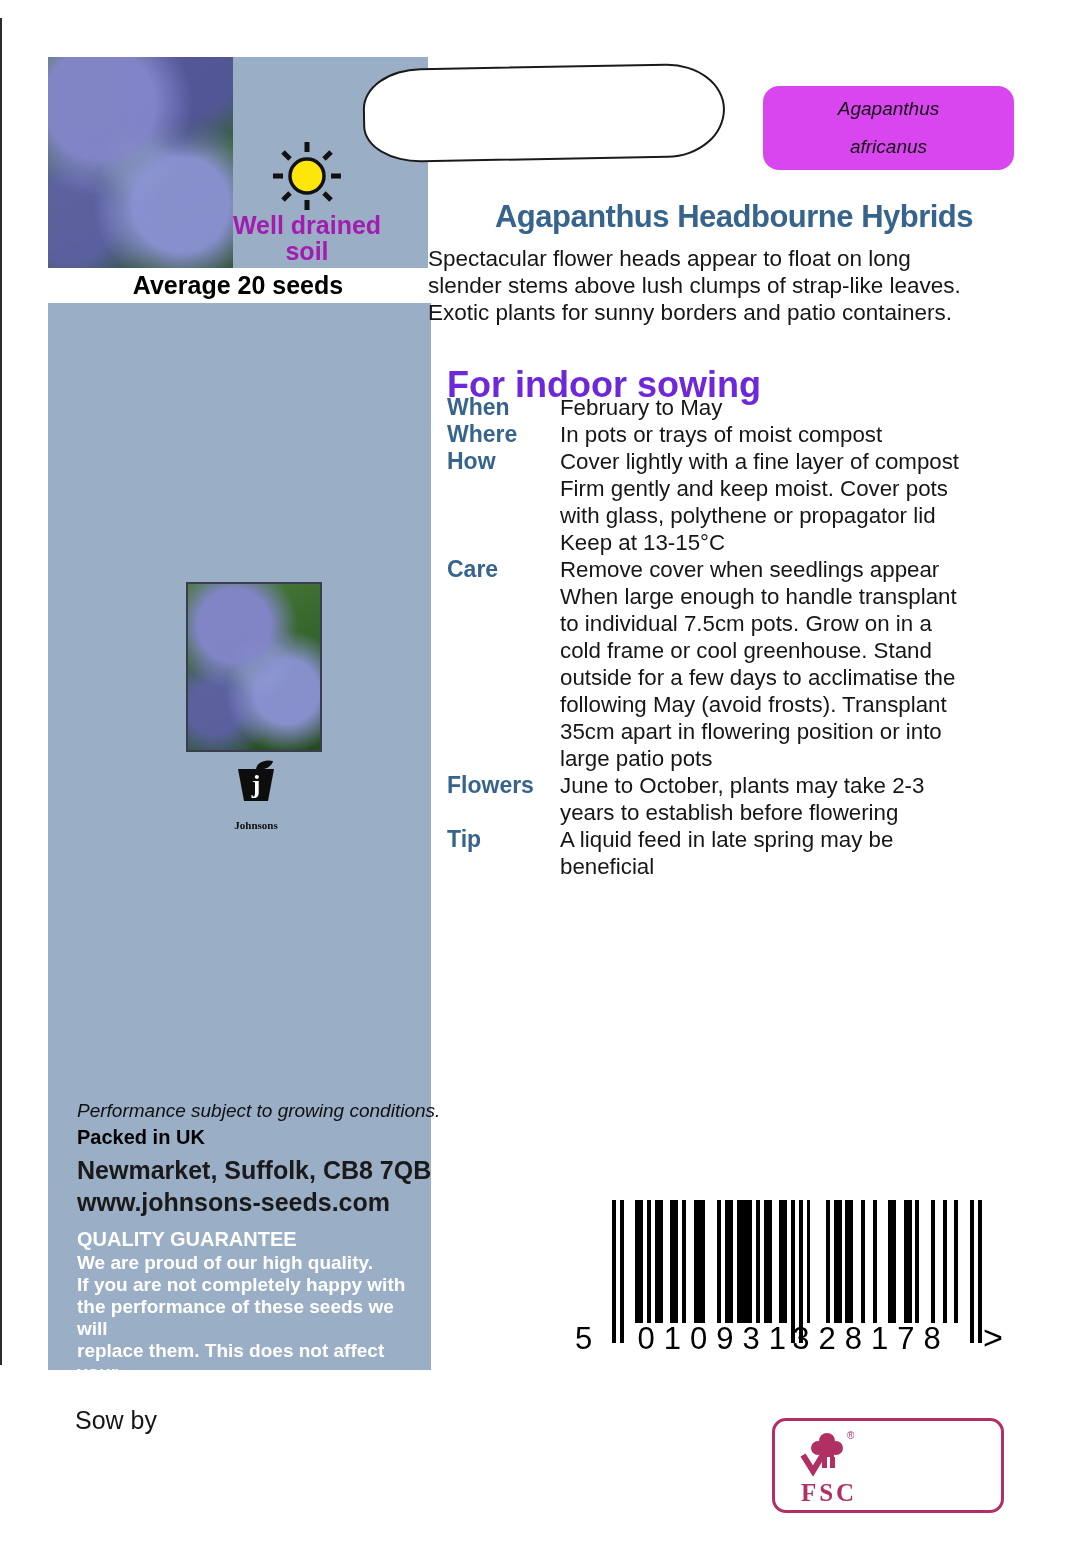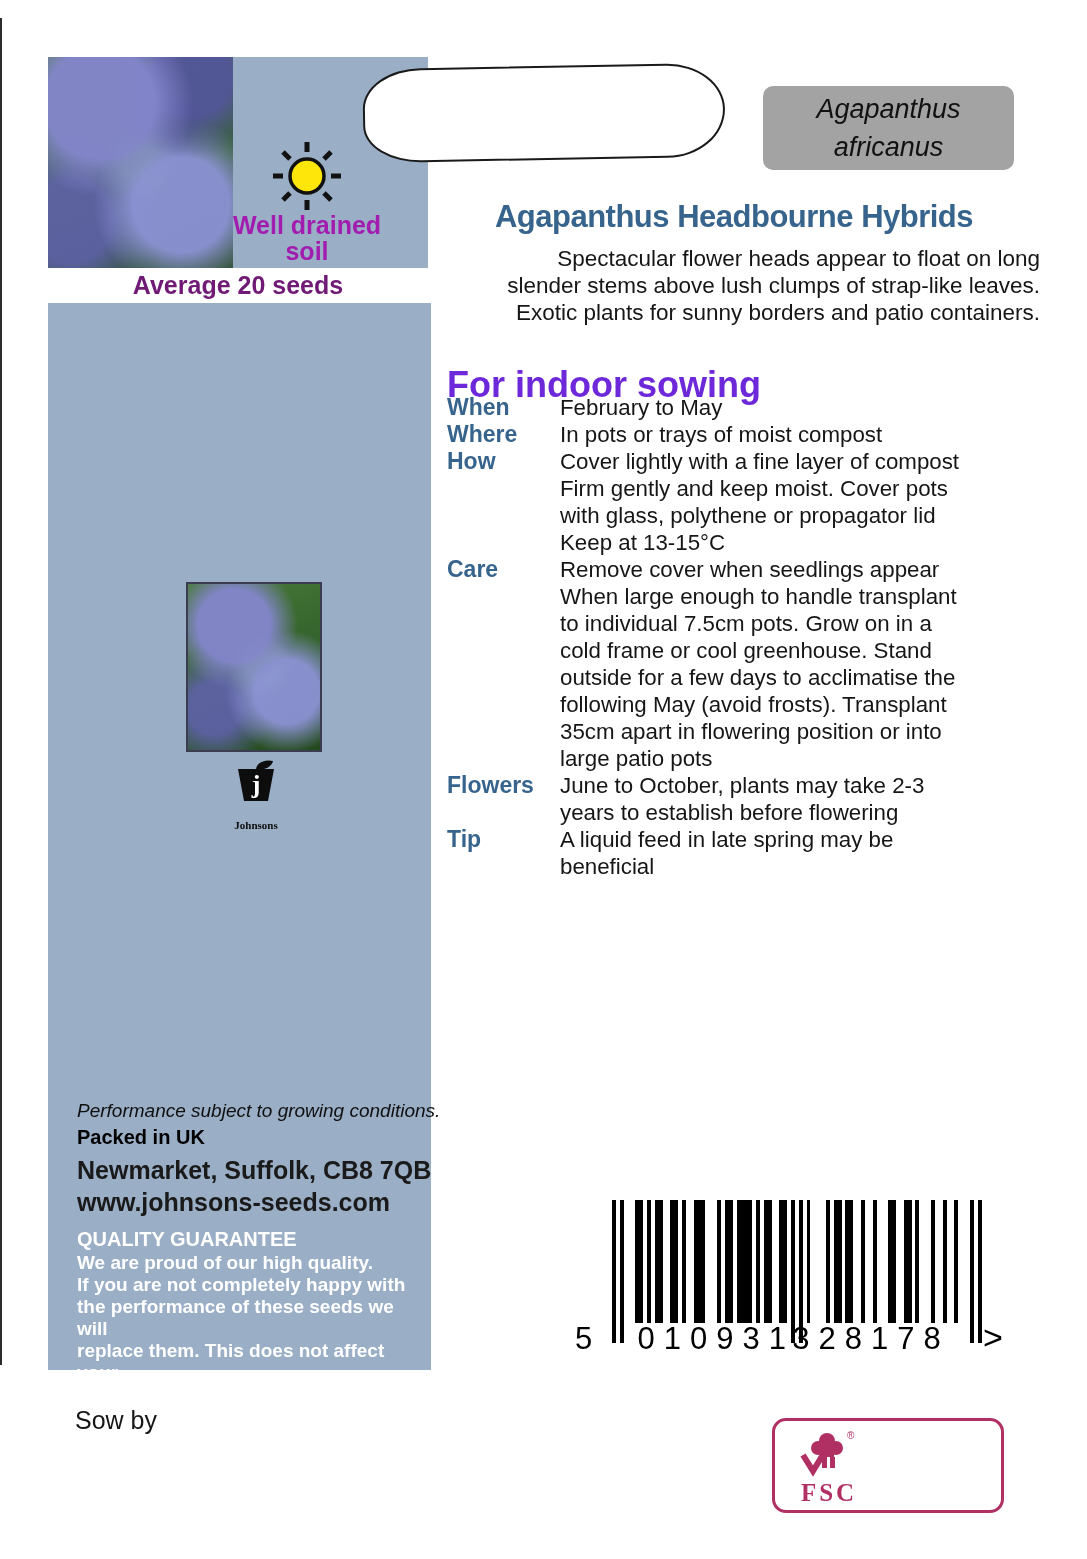--- a/index.html
+++ b/index.html
@@ -40,41 +40,41 @@
   .panel-top{left:233px;top:57px;width:195px;height:211px;}
   .panel-main{left:48px;top:303px;width:383px;height:1067px;}
 
   .sun{left:269px;top:138px;width:76px;height:76px;}
   .soil-label{
     left:222px;top:212px;width:170px;text-align:center;color:#a21caf;font-weight:bold;
     font-size:25px;line-height:26px;white-space:pre-line;
   }
   .seed-strip{
     left:48px;top:268px;width:380px;height:35px;text-align:center;
-    font-size:25px;line-height:34px;font-weight:bold;color:#701a75;
+    font-size:25px;line-height:34px;font-weight:bold;color:#000000;
   }
 
   
   .sticker{
     left:363px;top:66px;width:358px;height:90px;background:#fff;
     border:2px solid #1a1a1a;border-radius:70px 70px 70px 70px / 48px 55px 58px 44px;
     transform:rotate(-1deg);
   }
   .badge{
-    left:763px;top:86px;width:251px;height:84px;background:#a3a3a3;border-radius:10px;
-    font-style:italic;font-size:27px;line-height:38px;text-align:center;color:#111;
+    left:763px;top:86px;width:251px;height:84px;background:#d946ef;border-radius:16px;
+    font-style:italic;font-size:19px;line-height:38px;text-align:center;color:#111;
     white-space:pre-line;padding-top:4px;box-sizing:border-box;
   }
 
   .title{
     left:434px;top:199px;width:600px;text-align:center;color:#37648c;
     font-size:31px;font-weight:bold;letter-spacing:-.5px;
   }
   .intro{
-    left:428px;top:245px;width:612px;text-align:right;color:#161616;
+    left:428px;top:245px;width:612px;text-align:left;color:#161616;
     font-size:22.5px;line-height:27px;white-space:pre-line;
   }
   .sowing-heading{
     left:447px;top:364px;color:#6d28d9;font-size:36px;font-weight:bold;
   }
   .sowing-table{left:447px;top:394px;width:585px;}
   .sow-row{display:flex;align-items:flex-start;}
   .sow-row.gap{margin-top:27px;}
   .sow-label{
     flex:0 0 113px;color:#37648c;font-weight:bold;font-size:23px;line-height:27px;

